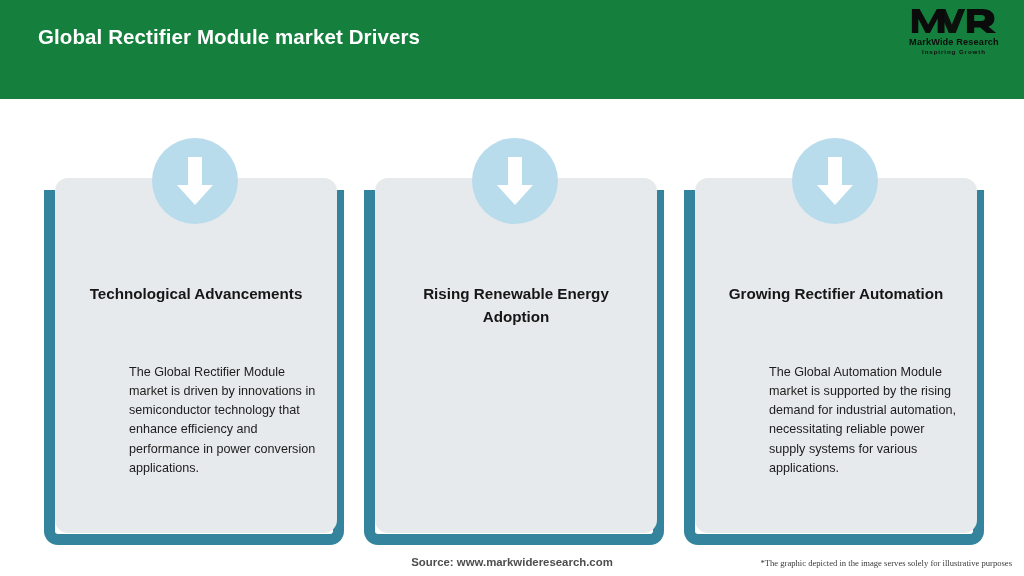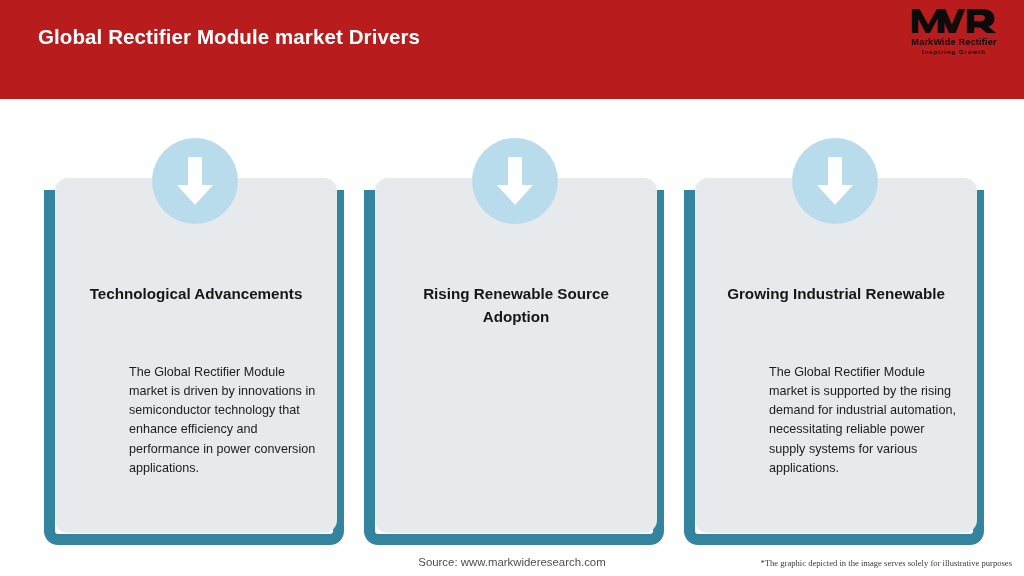--- a/index.html
+++ b/index.html
@@ -15,21 +15,21 @@
     position: relative;
   }
 
   
   .header-band {
     position: absolute;
     left: 0;
     top: 0;
     width: 1024px;
     height: 99px;
-    background: #b91c1c;
+    background: #15803d;
   }
   .header-title {
     position: absolute;
     left: 38px;
     top: 25px;
     font-size: 20.5px;
     font-weight: bold;
     color: #ffffff;
     letter-spacing: 0.1px;
     white-space: nowrap;
@@ -160,21 +160,21 @@
   }
 
   
   .footer-source {
     position: absolute;
     left: 0;
     right: 0;
     top: 556px;
     text-align: center;
     font-size: 11.4px;
-    font-weight: normal;
+    font-weight: bold;
     color: #4d4d4d;
   }
   .footer-note {
     position: absolute;
     right: 12px;
     top: 558px;
     font-size: 8.6px;
     color: #3a3a3a;
     white-space: nowrap;
     font-family: Liberation Serif, serif;
@@ -191,21 +191,21 @@
       <g fill="#0b0b0b">
 
         <polygon points="2,60 2,4 20,4 40,40 60,4 78,4 78,60 62,60 62,26 44,60 34,60 17,27 17,60"></polygon>
 
         <polygon points="64,4 80,4 95,40 110,4 126,4 104,60 88,60" opacity="0.95"></polygon>
 
         <path d="M130,4 h36 c18,0 28,9 28,22 c0,9 -5,16 -14,19 l18,15 h-22 l-15,-13 h-14 v13 h-17 z
                  M147,18 v14 h16 c6,0 9,-3 9,-7 c0,-4 -3,-7 -9,-7 z"></path>
       </g>
     </svg>
-    <div class="logo-name">MarkWide Rectifier</div>
+    <div class="logo-name">MarkWide Research</div>
     <div class="logo-tag">Inspiring Growth</div>
   </div>
 </div>
 
 <div class="cards-row">
 
   <div class="card-slot slot-1">
     <div class="card-frame"></div>
     <div class="card">
       <div class="card-title">Technological Advancements</div>
@@ -214,34 +214,34 @@
     <div class="card-icon">
       <svg class="arrow-svg" viewBox="0 0 40 52">
         <polygon points="13,2 27,2 27,30 38,30 20,50 2,30 13,30" fill="#ffffff"></polygon>
       </svg>
     </div>
   </div>
 
   <div class="card-slot slot-2">
     <div class="card-frame"></div>
     <div class="card">
-      <div class="card-title">Rising Renewable Source Adoption</div>
+      <div class="card-title">Rising Renewable Energy Adoption</div>
     </div>
     <div class="card-icon">
       <svg class="arrow-svg" viewBox="0 0 40 52">
         <polygon points="13,2 27,2 27,30 38,30 20,50 2,30 13,30" fill="#ffffff"></polygon>
       </svg>
     </div>
   </div>
 
   <div class="card-slot slot-3">
     <div class="card-frame"></div>
     <div class="card">
-      <div class="card-title">Growing Industrial Renewable</div>
-      <div class="card-body">The Global Rectifier Module market is supported by the rising demand for industrial automation, necessitating reliable power supply systems for various applications.</div>
+      <div class="card-title">Growing Rectifier Automation</div>
+      <div class="card-body">The Global Automation Module market is supported by the rising demand for industrial automation, necessitating reliable power supply systems for various applications.</div>
     </div>
     <div class="card-icon">
       <svg class="arrow-svg" viewBox="0 0 40 52">
         <polygon points="13,2 27,2 27,30 38,30 20,50 2,30 13,30" fill="#ffffff"></polygon>
       </svg>
     </div>
   </div>
 
 </div>
 

